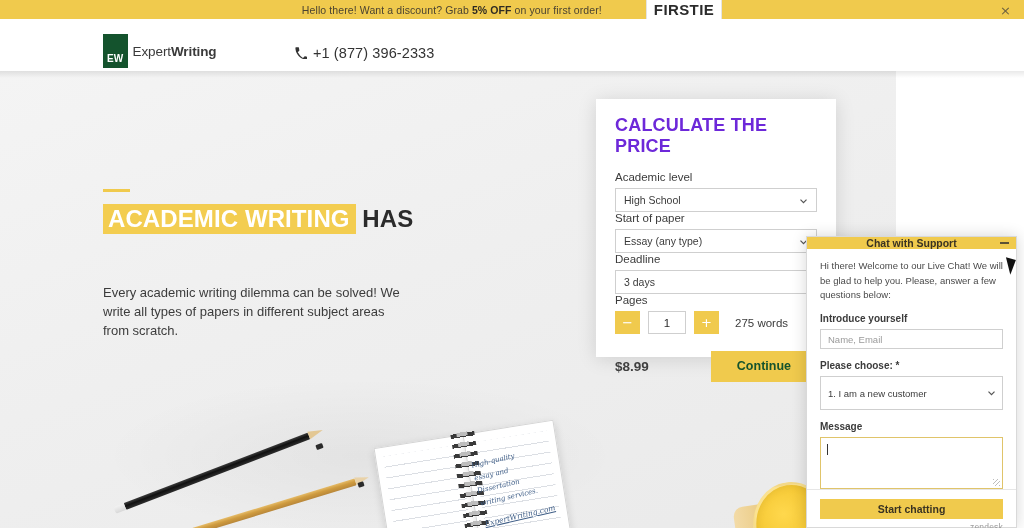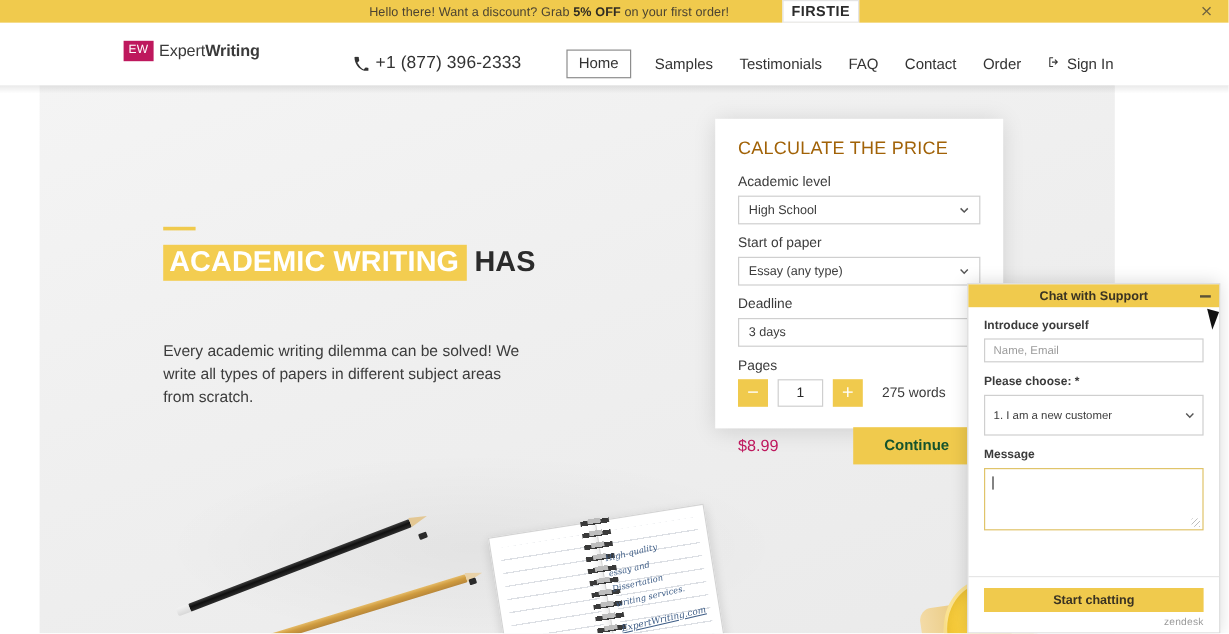--- a/index.html
+++ b/index.html
@@ -15,21 +15,21 @@
   .promo-bar {
     position: absolute; top: 0; left: 0; width: 1024px; height: 19px;
     background: #f0ca4d;
     display: flex; align-items: center; justify-content: center;
     font-size: 10.5px; color: #4b4331; gap: 32px;
   }
   .promo-text { white-space: nowrap; letter-spacing: .1px; }
   .promo-text b { color: #2f2b22; font-weight: bold; }
   .promo-code {
     margin-left: 12px; background: #ffffff; color: #2b2b2b;
-    font-size: 12px; font-weight: bold; letter-spacing: .4px;
+    font-size: 15px; font-weight: bold; letter-spacing: .4px;
     padding: 2px 7px 3px; line-height: 1;
     border: 1px solid #e4e4e4;
   }
   .promo-close {
     position: absolute; right: 13px; top: 50%; transform: translateY(-50%);
     font-size: 13px; color: #6f6340; line-height: 1; cursor: pointer;
     font-family: "DejaVu Sans", sans-serif;
   }
 
   
@@ -40,23 +40,23 @@
   .header-shadow {
     position: absolute; top: 71px; left: 0; width: 1024px; height: 7px;
     background: linear-gradient(to bottom, rgba(0,0,0,.085), rgba(0,0,0,0));
     z-index: 4;
   }
   .brand {
     position: absolute; left: 103px; top: 15px;
     display: flex; align-items: center; gap: 5px;
   }
   .brand-mark {
-    background: #be185d; color: #ffffff; font-weight: normal;
+    background: #14532d; color: #ffffff; font-weight: bold;
     font-size: 10px; letter-spacing: .2px;
-    padding: 3px 4px 4px; line-height: 1;
+    padding: 20px 4px 4px; line-height: 1;
   }
   .brand-name { font-size: 13.5px; color: #3a3a3a; letter-spacing: -.1px; }
   .brand-name .lt { font-weight: normal; }
   .brand-name .bd { font-weight: bold; }
 
   .phone {
     position: absolute; left: 295px; top: 34px; transform: translateY(-50%);
     display: flex; align-items: center; gap: 6px;
     font-size: 14.5px; color: #333333; letter-spacing: .1px;
   }
@@ -72,21 +72,20 @@
     border: 1px solid #8d8d8d; padding: 4px 9px 5px; line-height: 1;
     margin-right: -2px;
   }
   .nav .signin { display: flex; align-items: center; gap: 5px; }
 
   
   .hero {
     position: absolute; top: 71px; left: 0; width: 896px; height: 457px;
     background: linear-gradient(160deg, #f4f4f4 0%, #efefef 45%, #eaeaea 100%);
     overflow: hidden;
-    margin-left: 33px;
   }
   .hero-inner { position: absolute; inset: 0; }
 
   .hero-rule {
     position: absolute; left: 103px; top: 118px;
     width: 27px; height: 3px; background: #f0ca4d;
   }
   .hero-title {
     position: absolute; left: 103px; top: 134px;
     font-size: 24px; font-weight: bold; color: #2b2b2b;
@@ -200,29 +199,29 @@
     box-shadow: inset 0 0 10px rgba(0,0,0,.08);
   }
 
   
   .calc {
     position: absolute; left: 596px; top: 99px; width: 240px; height: 258px;
     background: #ffffff; box-shadow: 0 2px 18px rgba(0,0,0,.13);
     padding: 16px 19px 0;
   }
   .calc-title {
-    font-size: 15px; font-weight: normal; color: #a16207;
+    font-size: 18px; font-weight: bold; color: #6d28d9;
     letter-spacing: .2px; margin-bottom: 14px;
   }
   .calc-label { font-size: 11.5px; color: #3b3b3b; margin-bottom: 5px; }
   .calc-select {
     position: relative; height: 24px; width: 100%;
     border: 1px solid #cfcfcf; background: #fff;
     display: flex; align-items: center; padding: 0 8px;
-    font-size: 10.5px; color: #3b3b3b; margin-bottom: 10px;
+    font-size: 10.5px; color: #3b3b3b; 
   }
   .calc-select .chev {
     position: absolute; right: 8px; top: 50%; transform: translateY(-50%);
     width: 9px; height: 9px;
   }
   .pages-row { display: flex; align-items: center; gap: 8px; margin-top: 2px; }
   .step-btn {
     width: 25px; height: 23px; background: #f0ca4d; color: #ffffff;
     display: flex; align-items: center; justify-content: center;
     font-size: 13px; line-height: 1; font-family: "DejaVu Sans", sans-serif;
@@ -230,21 +229,21 @@
   .pages-input {
     width: 38px; height: 23px; border: 1px solid #cfcfcf; background:#fff;
     display:flex; align-items:center; justify-content:center;
     font-size: 11.5px; color: #2b2b2b;
   }
   .words { font-size: 11.5px; color: #3b3b3b; margin-left: 8px; white-space: nowrap; }
   .calc-bottom {
     display: flex; align-items: center; justify-content: space-between;
     margin-top: 17px;
   }
-  .price { font-size: 13.5px; font-weight: normal; color: #be185d; }
+  .price { font-size: 13.5px; font-weight: bold; color: #404040; }
   .continue-btn {
     background: #f0ca4d; color: #14532d; font-size: 12.5px; font-weight: bold;
     padding: 9px 26px; line-height: 1; white-space: nowrap;
   }
 
   
   .chat {
     position: absolute; left: 806px; top: 236px; width: 211px; height: 292px;
     background: #ffffff; border: 1px solid #d9d9d9;
     box-shadow: 0 0 14px rgba(0,0,0,.16); z-index: 20;
@@ -327,37 +326,20 @@
 
     <div class="phone">
       <span>
         <svg width="12" height="12" viewBox="0 0 24 24" fill="#333">
             <path d="M6.6 10.8c1.9 3.7 4.9 6.7 8.6 8.6l2.9-2.9c.4-.4.9-.5 1.3-.3 1.4.5 3 .7 4.6.7.7 0 1.2.5 1.2 1.2V22c0 .7-.5 1.2-1.2 1.2C10.8 23.2 0 12.4 0 -0.8 0-1.5.5-2 1.2-2H6c.7 0 1.2.5 1.2 1.2 0 1.6.3 3.2.7 4.6.1.4 0 .9-.3 1.3l-2.9 2.9z" transform="translate(0.8,2.4)"></path>
           </svg>
       </span>
       <span>+1 (877) 396-2333</span>
     </div>
 
-    <div class="nav">
-      <a href="#" class="nav-active">Home</a>
-      <a href="#">Samples</a>
-      <a href="#">Testimonials</a>
-      <a href="#">FAQ</a>
-      <a href="#">Contact</a>
-      <a href="#">Order</a>
-      <a href="#" class="signin">
-        <span>
-          <svg width="11" height="11" viewBox="0 0 24 24" fill="#333">
-              <path d="M10 3H4a1 1 0 00-1 1v16a1 1 0 001 1h6v-2H5V5h5V3z"></path>
-              <path d="M14 7l-1.4 1.4L15.2 11H8v2h7.2l-2.6 2.6L14 17l5-5-5-5z"></path>
-            </svg>
-        </span>
-        <span>Sign In</span>
-      </a>
-    </div>
   </div>
   <div class="header-shadow"></div>
 
   <div class="hero">
     <div class="hero-inner">
       <div class="hero-rule"></div>
       <div class="hero-title">
         <span class="hl">ACADEMIC WRITING</span><span> HAS</span><br>
       </div>
       <div class="hero-sub">Every academic writing dilemma can be solved! We write all types of papers in different subject areas from scratch.</div>
@@ -434,20 +416,21 @@
       <div class="continue-btn">Continue</div>
     </div>
   </div>
 
   <div class="chat">
     <div class="chat-head">
       <span>Chat with Support</span>
       <span class="chat-min"></span>
     </div>
     <div class="chat-body">
+      <div class="chat-greeting">Hi there! Welcome to our Live Chat! We will be glad to help you. Please, answer a few questions below:</div>
       <div class="chat-flabel">Introduce yourself</div>
       <div class="chat-input">Name, Email</div>
       <div class="chat-flabel">Please choose: *</div>
       <div class="chat-select">
         <span>1. I am a new customer</span>
         <span class="chev">
           <svg width="9" height="9" viewBox="0 0 12 12" fill="none" stroke="#555" stroke-width="1.6">
               <path d="M2 4.2L6 8.2l4-4"></path>
             </svg>
         </span>

